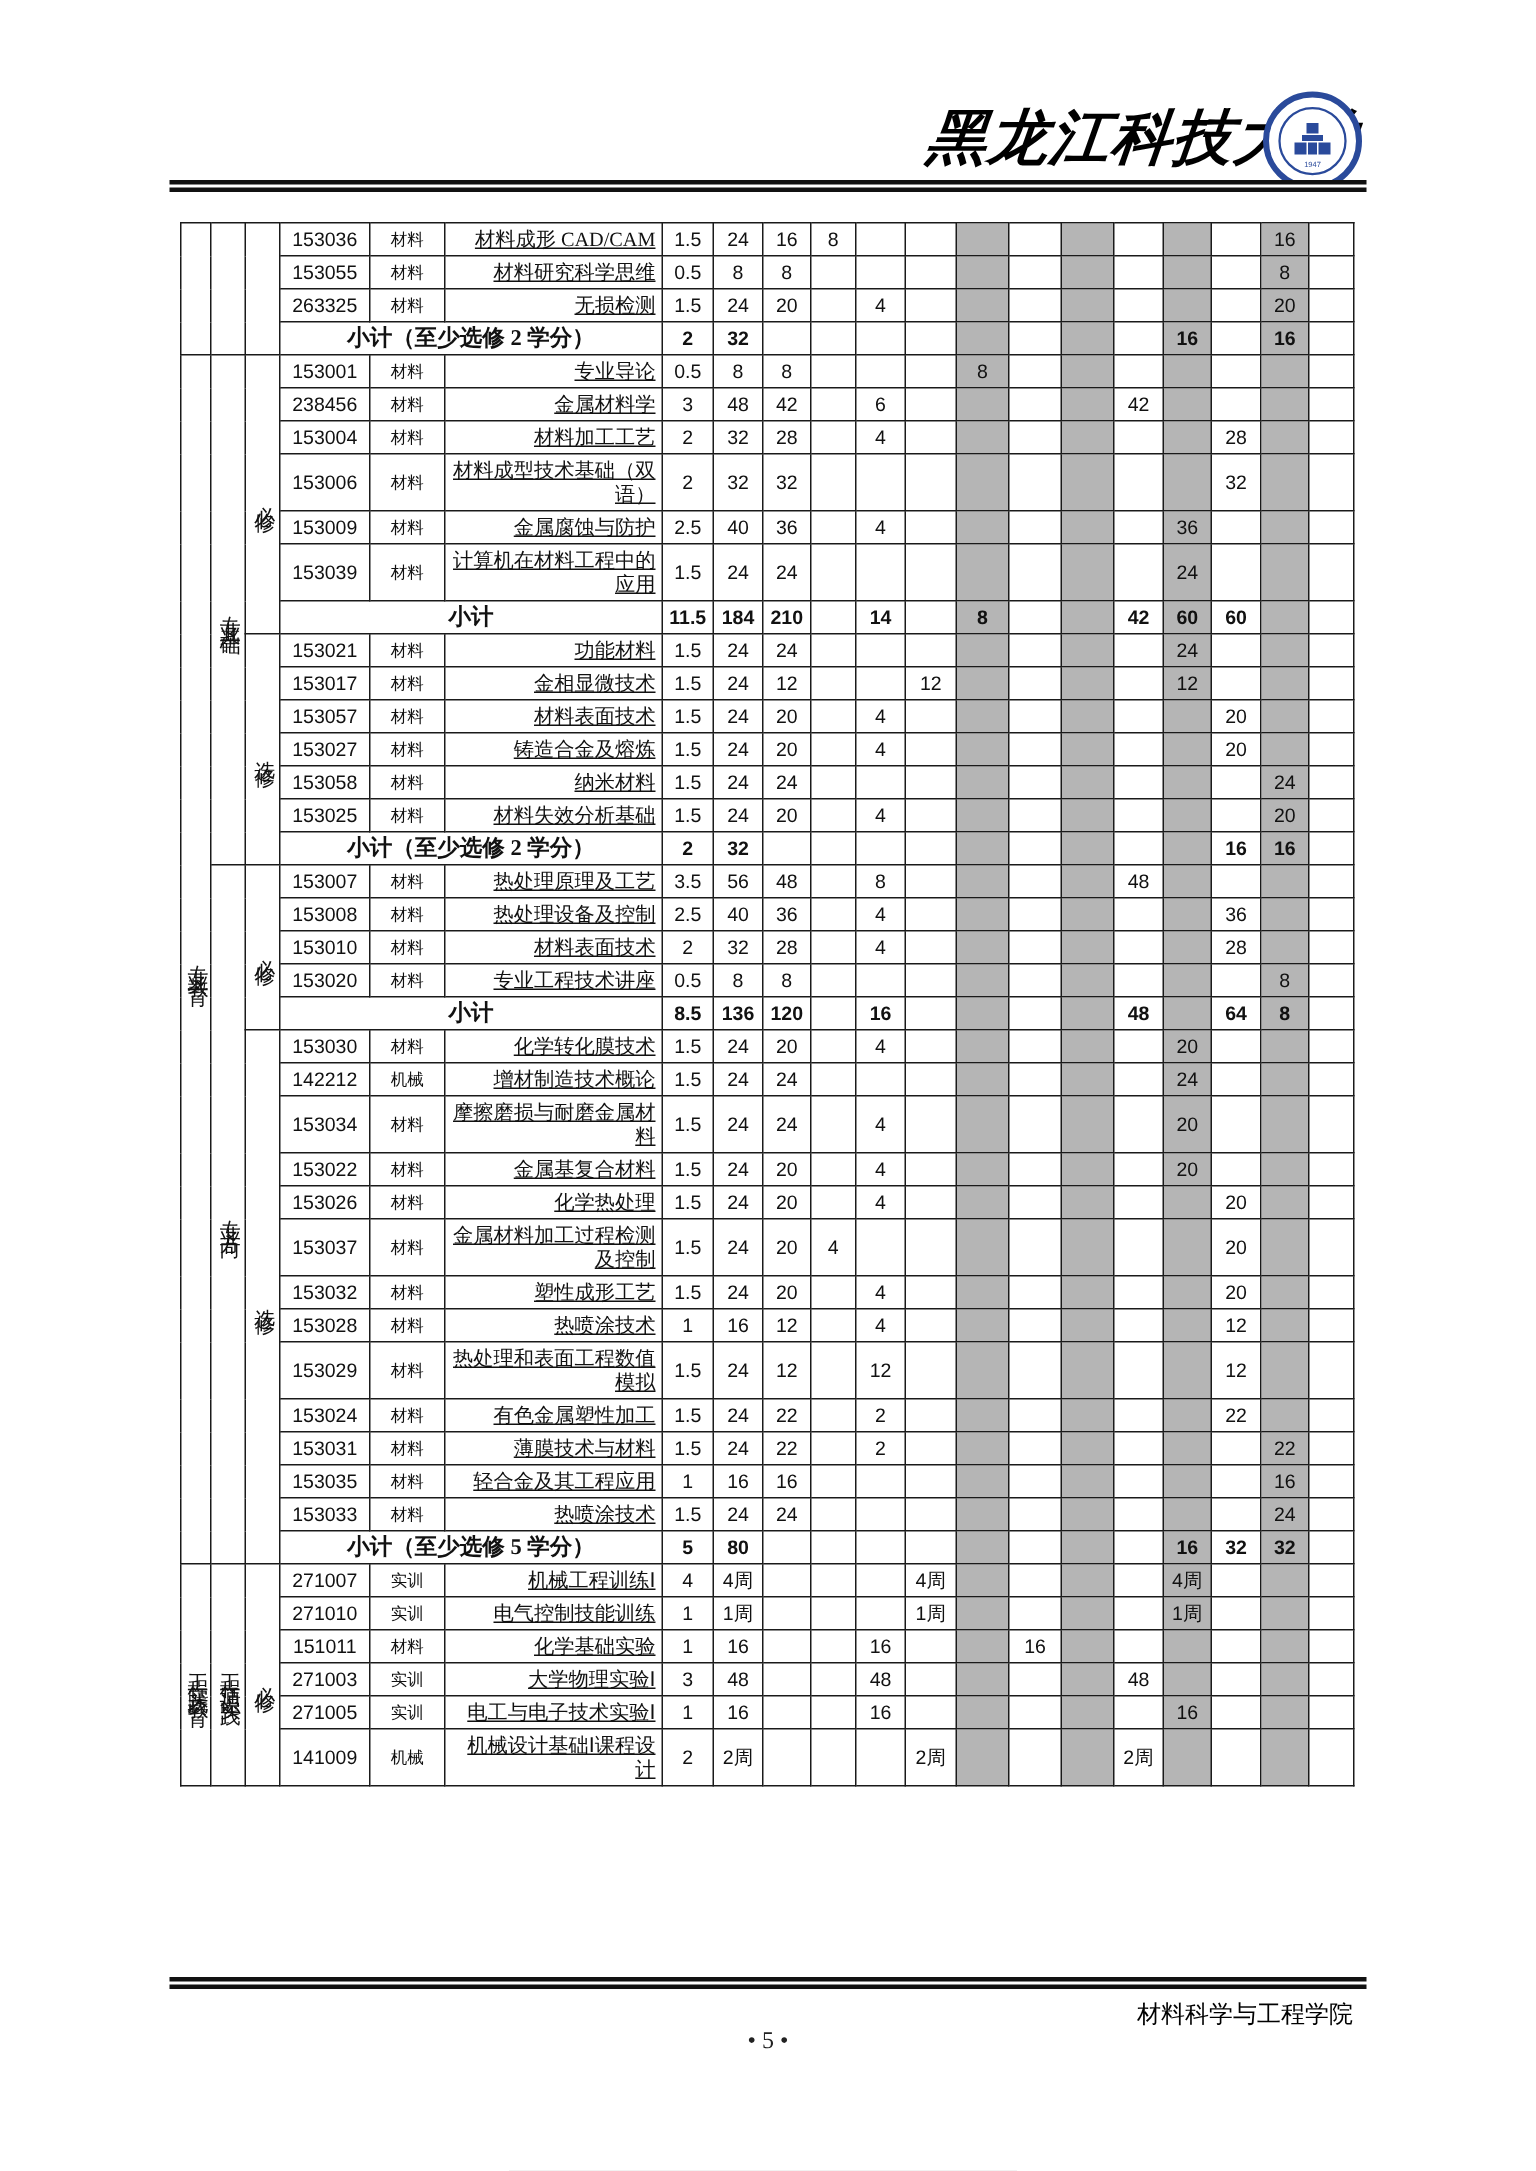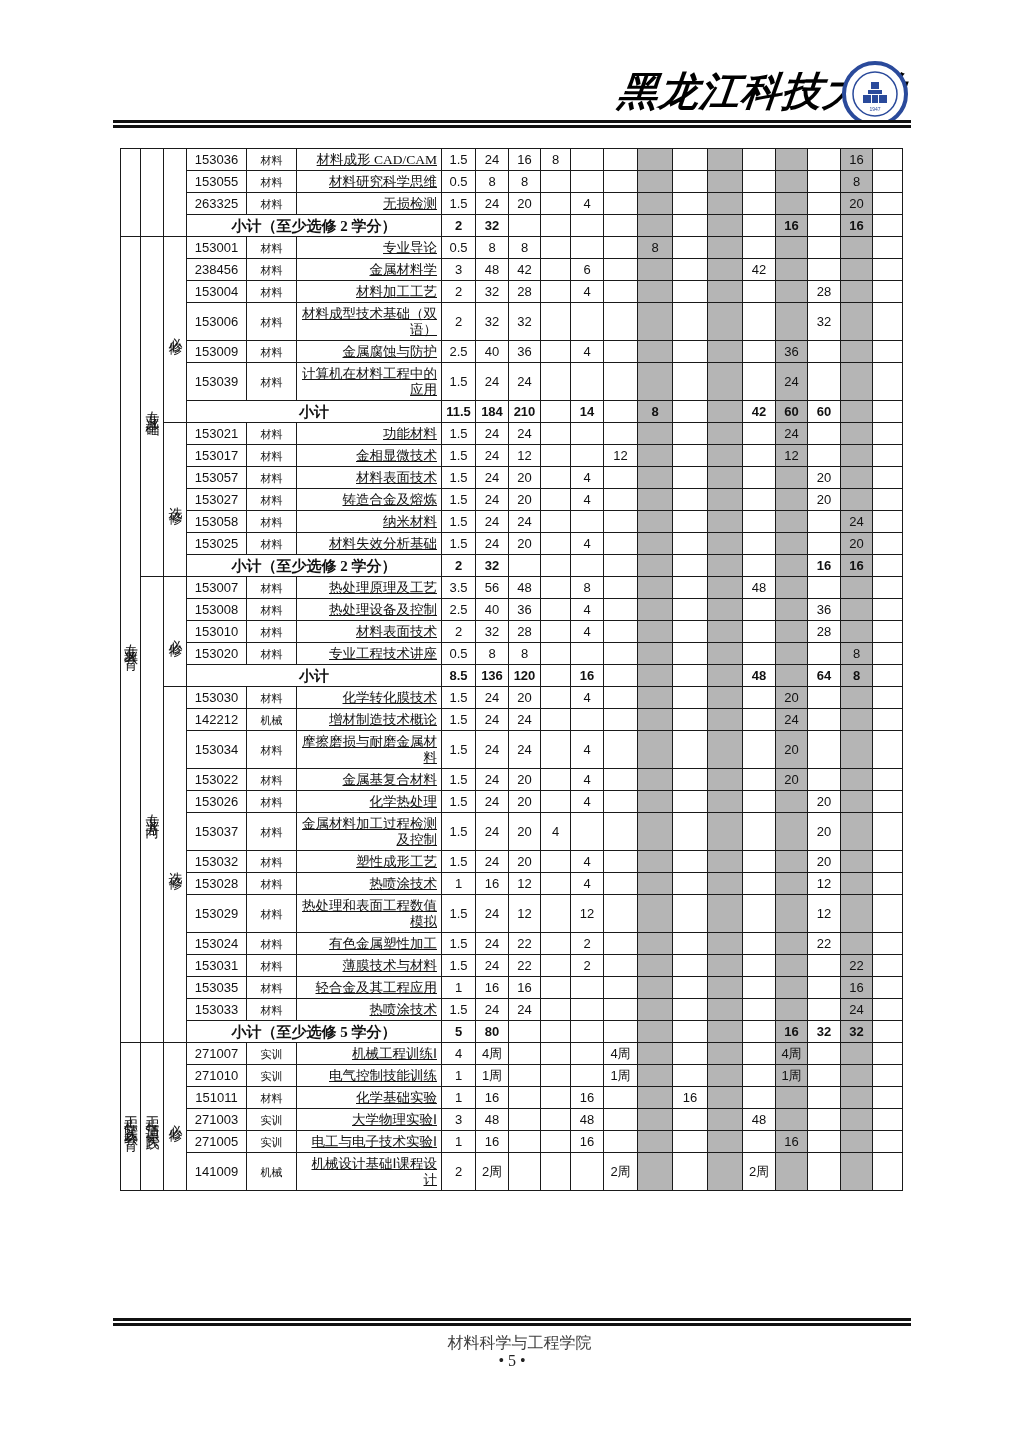--- a/index.html
+++ b/index.html
@@ -8,22 +8,22 @@
   
   .brand-title{position:absolute;left:618px;top:64px;width:230px;
       font-family:"Liberation Serif",serif;font-size:40px;font-weight:bold;font-style:italic;
       transform:skewX(-6deg);white-space:nowrap;letter-spacing:1px;color:#000;}
   .seal{position:absolute;left:841px;top:60px;width:68px;height:68px;}
   .dbl-rule{position:absolute;left:113px;width:798px;height:2px;
       border-top:3px solid #111;border-bottom:3px solid #111;background:#fff;}
   .rule-header{top:120px;}
   .rule-footer{top:1318px;}
   
-  .college{position:absolute;top:1333px;left:125px;width:789px;text-align:center;
-      font-family:"Liberation Serif",serif;font-size:16px;color:#404040;}
+  .college{position:absolute;top:1333px;left:113px;width:789px;text-align:right;
+      font-family:"Liberation Serif",serif;font-size:16px;color:#000000;}
   .pagenum{position:absolute;top:1352px;left:0;width:1024px;text-align:center;
       font-family:"Liberation Serif",serif;font-size:16px;color:#222;}
   
   #tbl{position:absolute;left:120px;top:148px;border-collapse:collapse;table-layout:fixed;
        width:782px;}
   #tbl td{border:1px solid #1a1a1a;padding:0 2px;text-align:center;vertical-align:middle;
        font-size:13px;line-height:16px;overflow:hidden;}
   #tbl .r25{height:22px;}
   #tbl .r38{height:38px;}
   #tbl td.name-cell{text-align:right;font-family:"Liberation Serif",serif;font-size:13.5px;padding:1px 4px;text-decoration:underline;}

